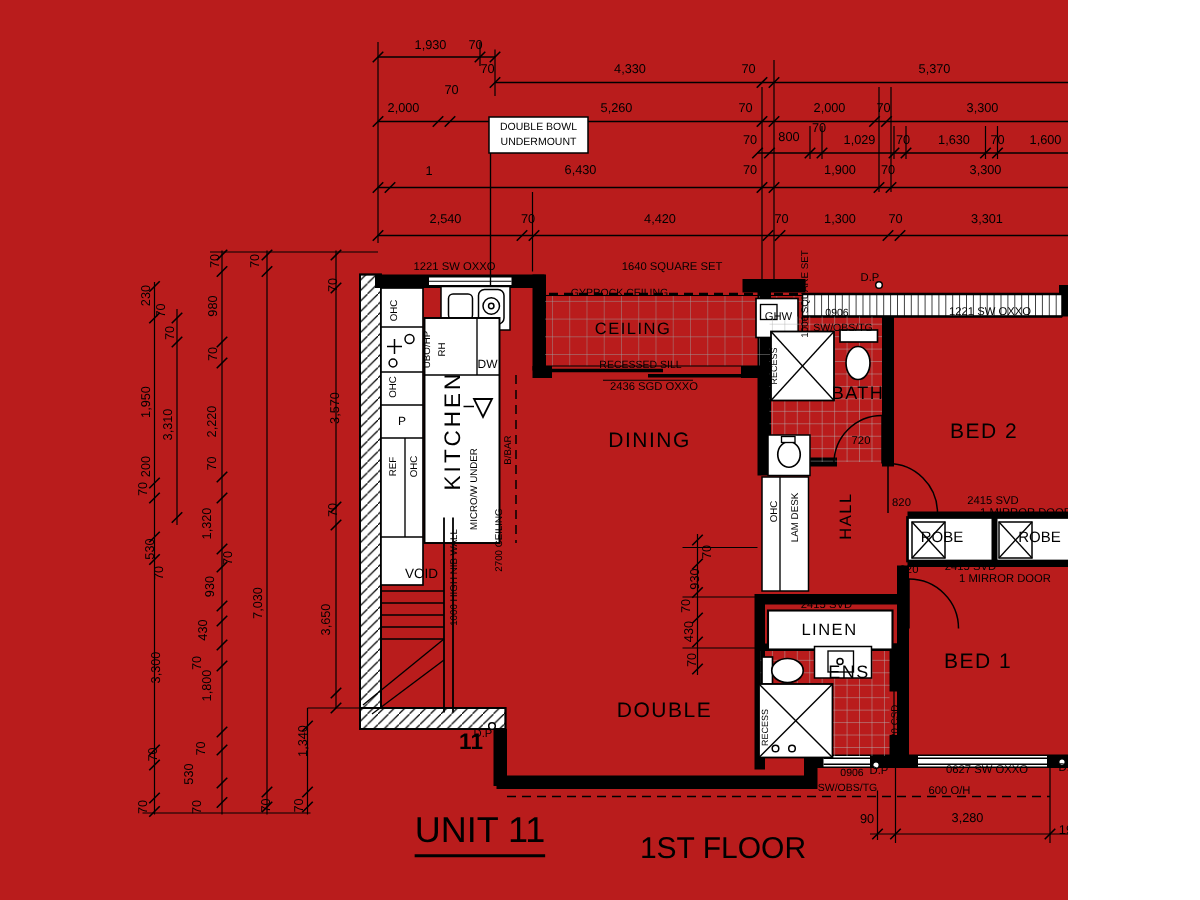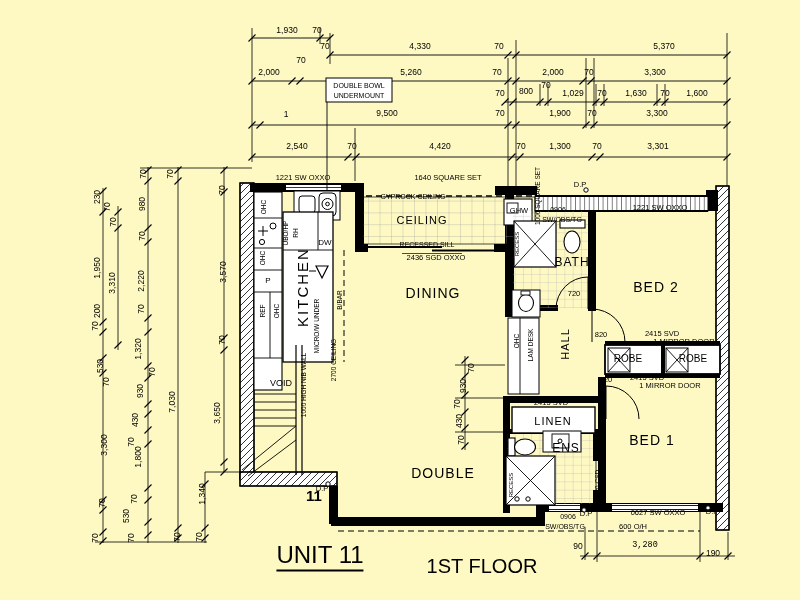--- a/index.html
+++ b/index.html
@@ -1,16 +1,16 @@
 <!DOCTYPE html>
 <html><head>
 <meta charset="utf-8">
 <style>
   html,body{margin:0;padding:0;background:#fff;}
-  #canvas{position:relative;width:800px;height:600px;background:#fef9c3;overflow:hidden;
+  #canvas{position:relative;width:712px;height:600px;background:#b91c1c;overflow:hidden;
           font-family:"Liberation Sans",sans-serif;}
   #drawing{position:absolute;left:0;top:0;}
   .lbl{position:absolute;color:#000;white-space:pre;line-height:1;text-align:center;
        font-family:"Liberation Sans",sans-serif;}
   .lbl.rot{transform:translate(-50%,-50%) rotate(-90deg);}
   .lbl.norot{transform:translate(-50%,-50%);}
   .lbl.underline{border-bottom:2px solid #000;padding-bottom:3px;}
 </style>
 </head>
 <body>
@@ -283,38 +283,38 @@
         <circle cx="328" cy="484" r="2.2" fill="#fff" stroke="#000" stroke-width="1"></circle>
         <circle cx="584" cy="510" r="2.2" fill="#fff" stroke="#000" stroke-width="1"></circle>
         <circle cx="708" cy="508" r="2.2" fill="#fff" stroke="#000" stroke-width="1"></circle>
       </svg></div>
   <div id="label-layer">
       <span class="lbl norot" style="left: 287px; top: 30px; font-size: 8.5px;">1,930</span>
       <span class="lbl norot" style="left: 317px; top: 30px; font-size: 8.5px;">70</span>
       <span class="lbl norot" style="left: 325px; top: 46px; font-size: 8.5px;">70</span>
       <span class="lbl norot" style="left: 420px; top: 46px; font-size: 8.5px;">4,330</span>
       <span class="lbl norot" style="left: 499px; top: 46px; font-size: 8.5px;">70</span>
-      <span class="lbl norot" style="left: 623px; top: 46px; font-size: 8.5px; margin-left: 41px;">5,370</span>
+      <span class="lbl norot" style="left: 623px; top: 46px; font-size: 8.5px;">5,370</span>
       <span class="lbl norot" style="left: 301px; top: 60px; font-size: 8.5px;">70</span>
       <span class="lbl norot" style="left: 269px; top: 72px; font-size: 8.5px;">2,000</span>
       <span class="lbl norot" style="left: 411px; top: 72px; font-size: 8.5px;">5,260</span>
       <span class="lbl norot" style="left: 497px; top: 72px; font-size: 8.5px;">70</span>
       <span class="lbl norot" style="left: 553px; top: 72px; font-size: 8.5px;">2,000</span>
       <span class="lbl norot" style="left: 589px; top: 72px; font-size: 8.5px;">70</span>
       <span class="lbl norot" style="left: 655px; top: 72px; font-size: 8.5px;">3,300</span>
       <span class="lbl norot" style="left: 500px; top: 93px; font-size: 8.5px;">70</span>
       <span class="lbl norot" style="left: 526px; top: 91px; font-size: 8.5px;">800</span>
       <span class="lbl norot" style="left: 546px; top: 85px; font-size: 8.5px;">70</span>
       <span class="lbl norot" style="left: 573px; top: 93px; font-size: 8.5px;">1,029</span>
       <span class="lbl norot" style="left: 602px; top: 93px; font-size: 8.5px;">70</span>
       <span class="lbl norot" style="left: 636px; top: 93px; font-size: 8.5px;">1,630</span>
       <span class="lbl norot" style="left: 665px; top: 93px; font-size: 8.5px;">70</span>
       <span class="lbl norot" style="left: 697px; top: 93px; font-size: 8.5px;">1,600</span>
       <span class="lbl norot" style="left: 286px; top: 114px; font-size: 8.5px;">1</span>
-      <span class="lbl norot" style="left: 387px; top: 113px; font-size: 8.5px;">9,500</span>
+      <span class="lbl norot" style="left: 387px; top: 113px; font-size: 8.5px;">6,430</span>
       <span class="lbl norot" style="left: 500px; top: 113px; font-size: 8.5px;">70</span>
       <span class="lbl norot" style="left: 560px; top: 113px; font-size: 8.5px;">1,900</span>
       <span class="lbl norot" style="left: 592px; top: 113px; font-size: 8.5px;">70</span>
       <span class="lbl norot" style="left: 657px; top: 113px; font-size: 8.5px;">3,300</span>
       <span class="lbl norot" style="left: 297px; top: 146px; font-size: 8.5px;">2,540</span>
       <span class="lbl norot" style="left: 352px; top: 146px; font-size: 8.5px;">70</span>
       <span class="lbl norot" style="left: 440px; top: 146px; font-size: 8.5px;">4,420</span>
       <span class="lbl norot" style="left: 521px; top: 146px; font-size: 8.5px;">70</span>
       <span class="lbl norot" style="left: 560px; top: 146px; font-size: 8.5px;">1,300</span>
       <span class="lbl norot" style="left: 597px; top: 146px; font-size: 8.5px;">70</span>
@@ -353,21 +353,21 @@
       <span class="lbl rot" style="left: 222px; top: 340px; font-size: 8.5px;">70</span>
       <span class="lbl rot" style="left: 217px; top: 413px; font-size: 8.5px;">3,650</span>
       <span class="lbl rot" style="left: 202px; top: 494px; font-size: 8.5px;">1,340</span>
       <span class="lbl rot" style="left: 199px; top: 537px; font-size: 8.5px;">70</span>
       <span class="lbl rot" style="left: 471px; top: 368px; font-size: 8.5px;">70</span>
       <span class="lbl rot" style="left: 463px; top: 386px; font-size: 8.5px;">930</span>
       <span class="lbl rot" style="left: 457px; top: 404px; font-size: 8.5px;">70</span>
       <span class="lbl rot" style="left: 459px; top: 421px; font-size: 8.5px;">430</span>
       <span class="lbl rot" style="left: 461px; top: 440px; font-size: 8.5px;">70</span>
       <span class="lbl norot" style="left: 578px; top: 546px; font-size: 8.5px;">90</span>
-      <span class="lbl norot" style="left: 645px; top: 545px; font-size: 8.5px; font-family: Liberation Mono, monospace;">3,280</span>
+      <span class="lbl norot" style="left: 645px; top: 545px; font-size: 8.5px;">3,280</span>
       <span class="lbl norot" style="left: 713px; top: 553px; font-size: 8.5px;">190</span>
       <span class="lbl norot" style="left: 359px; top: 85px; font-size: 7px;">DOUBLE BOWL</span>
       <span class="lbl norot" style="left: 359px; top: 95px; font-size: 7px;">UNDERMOUNT</span>
       <span class="lbl norot" style="left: 303px; top: 178px; font-size: 7.5px;">1221 SW OXXO</span>
       <span class="lbl norot" style="left: 448px; top: 178px; font-size: 7.5px;">1640 SQUARE SET</span>
       <span class="lbl norot" style="left: 413px; top: 196px; font-size: 7px;">GYPROCK CEILING</span>
       <span class="lbl norot" style="left: 422px; top: 220px; font-size: 11px; letter-spacing: 1px;">CEILING</span>
       <span class="lbl norot" style="left: 427px; top: 244px; font-size: 7px;">RECESSED SILL</span>
       <span class="lbl norot" style="left: 436px; top: 258px; font-size: 7.5px;">2436 SGD OXXO</span>
       <span class="lbl norot" style="left: 519px; top: 211px; font-size: 7.5px;">GHW</span>

